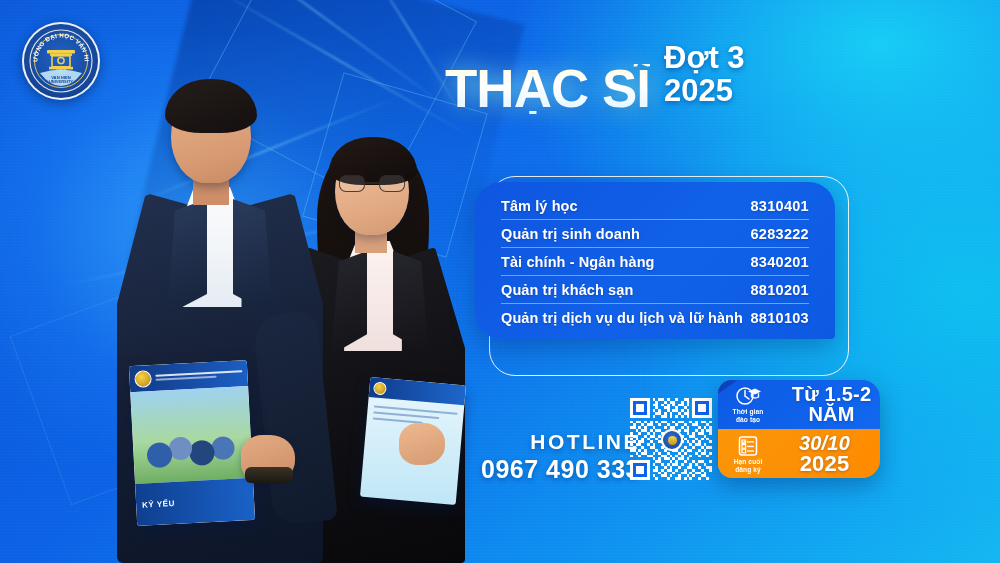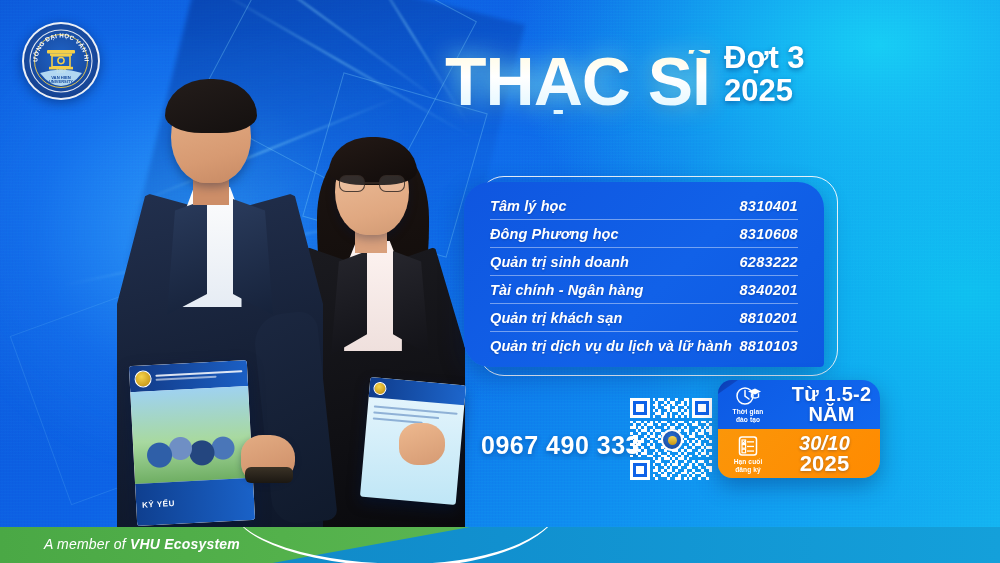--- a/index.html
+++ b/index.html
@@ -265,42 +265,42 @@
     border-top:2.5px solid #ffffff;
     border-radius:60% 60% 0 0 / 100% 100% 0 0;
     border-left:2.5px solid transparent;
     transform:rotate(-1.5deg);
     opacity:.95;
   }
 
   .title-row { display:flex; align-items:flex-end; gap:14px; margin-top:2px; }
 
   .big-title {
-    font-size:68px;
+    font-size:53px;
     font-weight:800;
     letter-spacing:-1px;
     line-height:.94;
     background:linear-gradient(180deg,#fffbe2 0%,#ffffff 42%,#dff6ff 100%);
     -webkit-background-clip:text;
     background-clip:text;
     color:transparent;
     filter:drop-shadow(0 0 12px rgba(130,235,255,.95)) drop-shadow(0 3px 6px rgba(0,50,130,.4));
     white-space:nowrap;
   }
 
   .wave-block {
     font-size:31px; font-weight:800; color:#ffffff;
     line-height:1.06; letter-spacing:0px;
     text-shadow:0 2px 5px rgba(0,45,120,.5);
     padding-bottom:6px;
     white-space:nowrap;
   }
 
   
-  .card-wrap { position:absolute; left:464px; top:182px; width:360px;font-style:italic; }
+  .card-wrap { position:absolute; left:475px; top:182px; width:360px; }
   .card-outline {
     position:absolute; left:14px; top:-6px; width:360px; height:200px;
     border:1.6px solid rgba(255,255,255,.92);
     border-radius:26px;
     pointer-events:none;
   }
   .card {
     position:relative;
     background:linear-gradient(135deg,#0f56e0 0%,#1161e8 55%,#0d59e2 100%);
     border-radius:26px 26px 4px 26px;
@@ -528,44 +528,41 @@
 
   <div class="card-wrap">
     <div class="card-outline"></div>
     <div class="card">
 
       <div class="row">
         <span class="name">Tâm lý học</span>
         <span class="code">8310401</span>
       </div>
       <div class="row">
-        <span class="name">Đông Phương học</span>
-        <span class="code">8310608</span>
-      </div>
-      <div class="row">
         <span class="name">Quản trị sinh doanh</span>
         <span class="code">6283222</span>
       </div>
       <div class="row">
         <span class="name">Tài chính - Ngân hàng</span>
         <span class="code">8340201</span>
       </div>
       <div class="row">
         <span class="name">Quản trị khách sạn</span>
         <span class="code">8810201</span>
       </div>
       <div class="row">
         <span class="name">Quản trị dịch vụ du lịch và lữ hành</span>
         <span class="code">8810103</span>
       </div>
 
     </div>
   </div>
 
   <div class="hotline">
+    <div class="lbl">HOTLINE</div>
     <div class="num">0967 490 333</div>
   </div>
 
   <div class="qr">
     <svg width="82" height="82" viewBox="0 0 29 29" shape-rendering="crispEdges">
       <g fill="#ffffff">
         <path d="M0 0h7v7H0z"></path>
           <path d="M22 0h7v7h-7z"></path>
           <path d="M0 22h7v7H0z"></path>
       </g>
@@ -843,20 +840,14 @@
         <span class="cap">Hạn cuối</span>
         <span class="cap">đăng ký</span>
       </div>
       <div class="b-val">
         <div class="l1">30/10</div>
         <div class="l2">2025</div>
       </div>
     </div>
   </div>
 
-  <div class="footer">
-    <div class="teal"></div>
-    <div class="green"></div>
-    <div class="curve"></div>
-    <div class="ftxt"><span>A member of </span><b>VHU Ecosystem</b></div>
-  </div>
 
 </div>
 
 </body></html>

